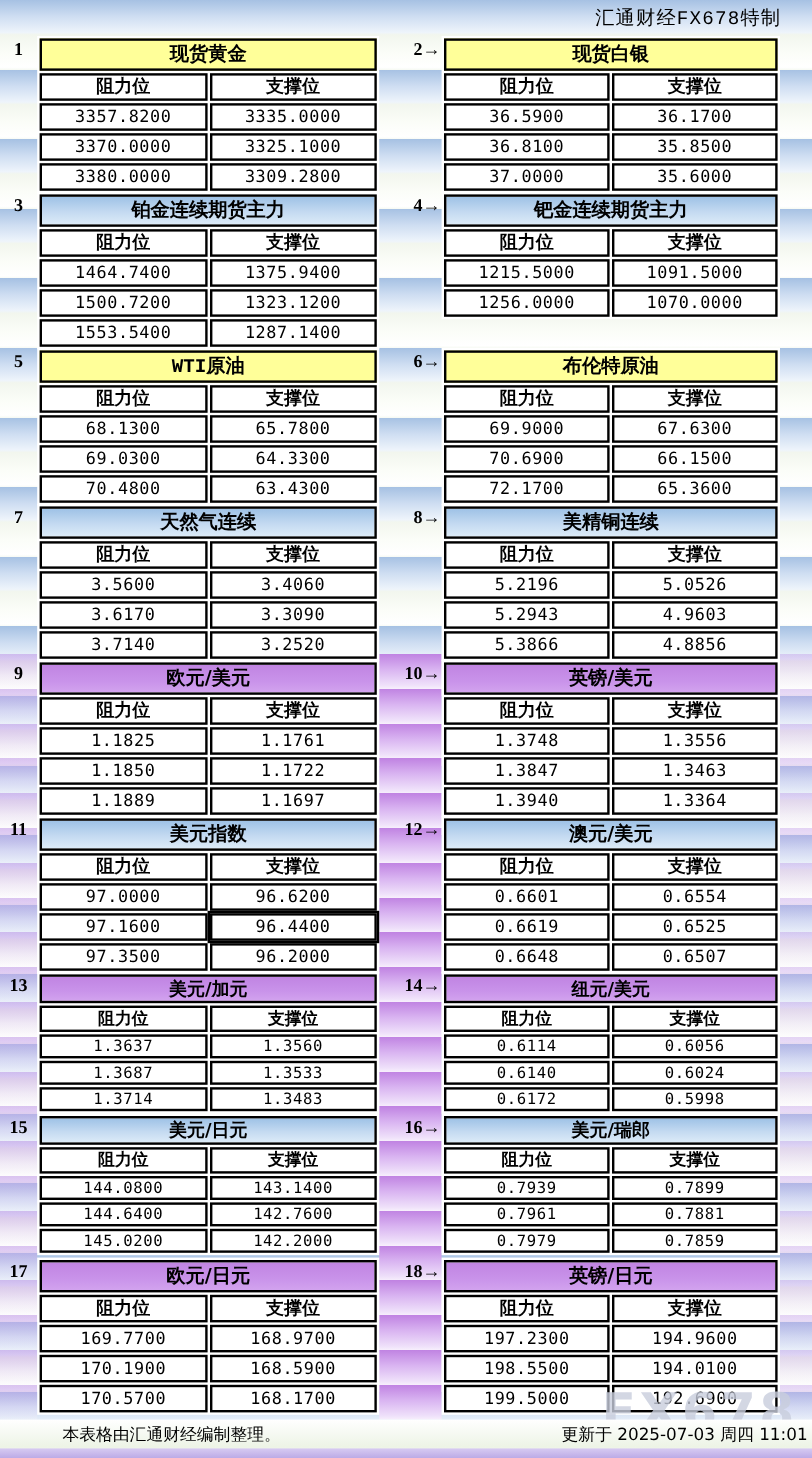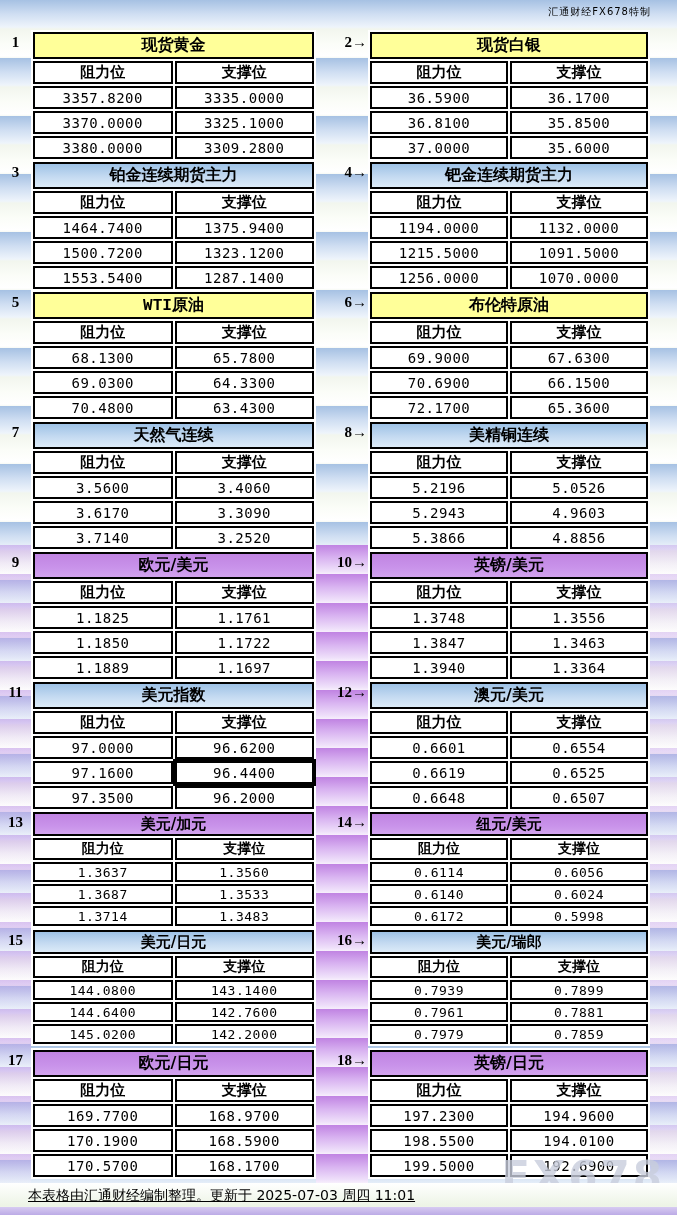--- a/index.html
+++ b/index.html
@@ -16,21 +16,21 @@
     background:repeating-linear-gradient(180deg,
       #c083e2 0px,#d9b4f1 13px,#efe1fa 26px,#f7effc 29px);
   }
   .tint-left{position:absolute;left:0;top:545px;width:31px;height:638px;
     background:repeating-linear-gradient(180deg,
       rgba(187,146,229,.55) 0px,rgba(226,206,245,.40) 18px,rgba(250,246,253,.25) 29px);}
   .tint-right{position:absolute;left:650px;top:545px;width:27px;height:638px;
     background:repeating-linear-gradient(180deg,
       rgba(187,146,229,.40) 0px,rgba(226,206,245,.30) 18px,rgba(250,246,253,.20) 29px);}
 
-  .brand{position:absolute;top:5px;right:26px;font-size:10px;letter-spacing:1px;}
+  .brand{position:absolute;top:5px;right:26px;font-size:16px;letter-spacing:1px;font-family:Liberation Mono, monospace;}
 
   .bands{position:absolute;top:30px;left:0;width:677px;}
   .band{display:flex;align-items:flex-start;}
   .band:nth-of-type(-n+6){height:130px;}
   .band:nth-of-type(7){height:118px;}
   .band:nth-of-type(8){height:120px;}
   .band:nth-of-type(9){height:173px;}
   .m-left{width:31px;text-align:center;font-family:"Liberation Serif",serif;
     font-weight:bold;font-size:15px;padding-top:4px;box-sizing:border-box;}
   .slot-left{width:285px;}
@@ -50,22 +50,22 @@
   table.compact td.ph{height:20px;font-size:15px;}
   table.compact td.sh{height:15px;font-size:14px;}
   table.compact td.val{height:16px;font-size:13px;margin-left:25px;}
   .theme-yellow td.ph{background:#ffff99;font-family:Liberation Mono, monospace;}
   .theme-blue td.ph{background:linear-gradient(180deg,#9ec2e6 0%,#c4daf1 55%,#dcebf8 100%);}
   .theme-purple td.ph{background:linear-gradient(180deg,#c084e2 0%,#c993ea 60%,#d2a3ee 100%);}
   td.sel{outline:2px solid #000;outline-offset:0;}
 
   .footer{position:absolute;left:0;top:1183px;width:677px;height:32px;
     background:linear-gradient(180deg,#ffffff 0%,#edf4e6 70%,#f6faf2 100%);}
-  .footer-row{display:flex;justify-content:flex-start;align-items:center;
-    padding:4px 4px 0 28px;font-size:14px;text-decoration:underline;}
+  .footer-row{display:flex;justify-content:space-between;align-items:center;
+    padding:4px 4px 0 52px;font-size:14px;}
   .footer-strip{position:absolute;left:0;bottom:0;width:100%;height:8px;
     background:linear-gradient(180deg,#d7cbf2 0%,#bcabe6 100%);}
 
   .watermark{position:absolute;right:12px;bottom:14px;font-size:42px;font-weight:bold;
     color:#c9cedd;opacity:.8;letter-spacing:3px;font-family:"DejaVu Sans",sans-serif;
     pointer-events:none;}
 </style>
 </head>
 <body>
 
@@ -164,24 +164,20 @@
   <table class="panel theme-blue">
     <tbody>
       <tr>
         <td class="ph" colspan="2">钯金连续期货主力</td>
       </tr>
       <tr>
         <td class="sh rh">阻力位</td>
         <td class="sh sh2">支撑位</td>
       </tr>
       <tr>
-        <td class="val">1194.0000</td>
-        <td class="val">1132.0000</td>
-      </tr>
-      <tr>
         <td class="val">1215.5000</td>
         <td class="val">1091.5000</td>
       </tr>
       <tr>
         <td class="val">1256.0000</td>
         <td class="val">1070.0000</td>
       </tr>
     </tbody>
   </table>
 </div>

